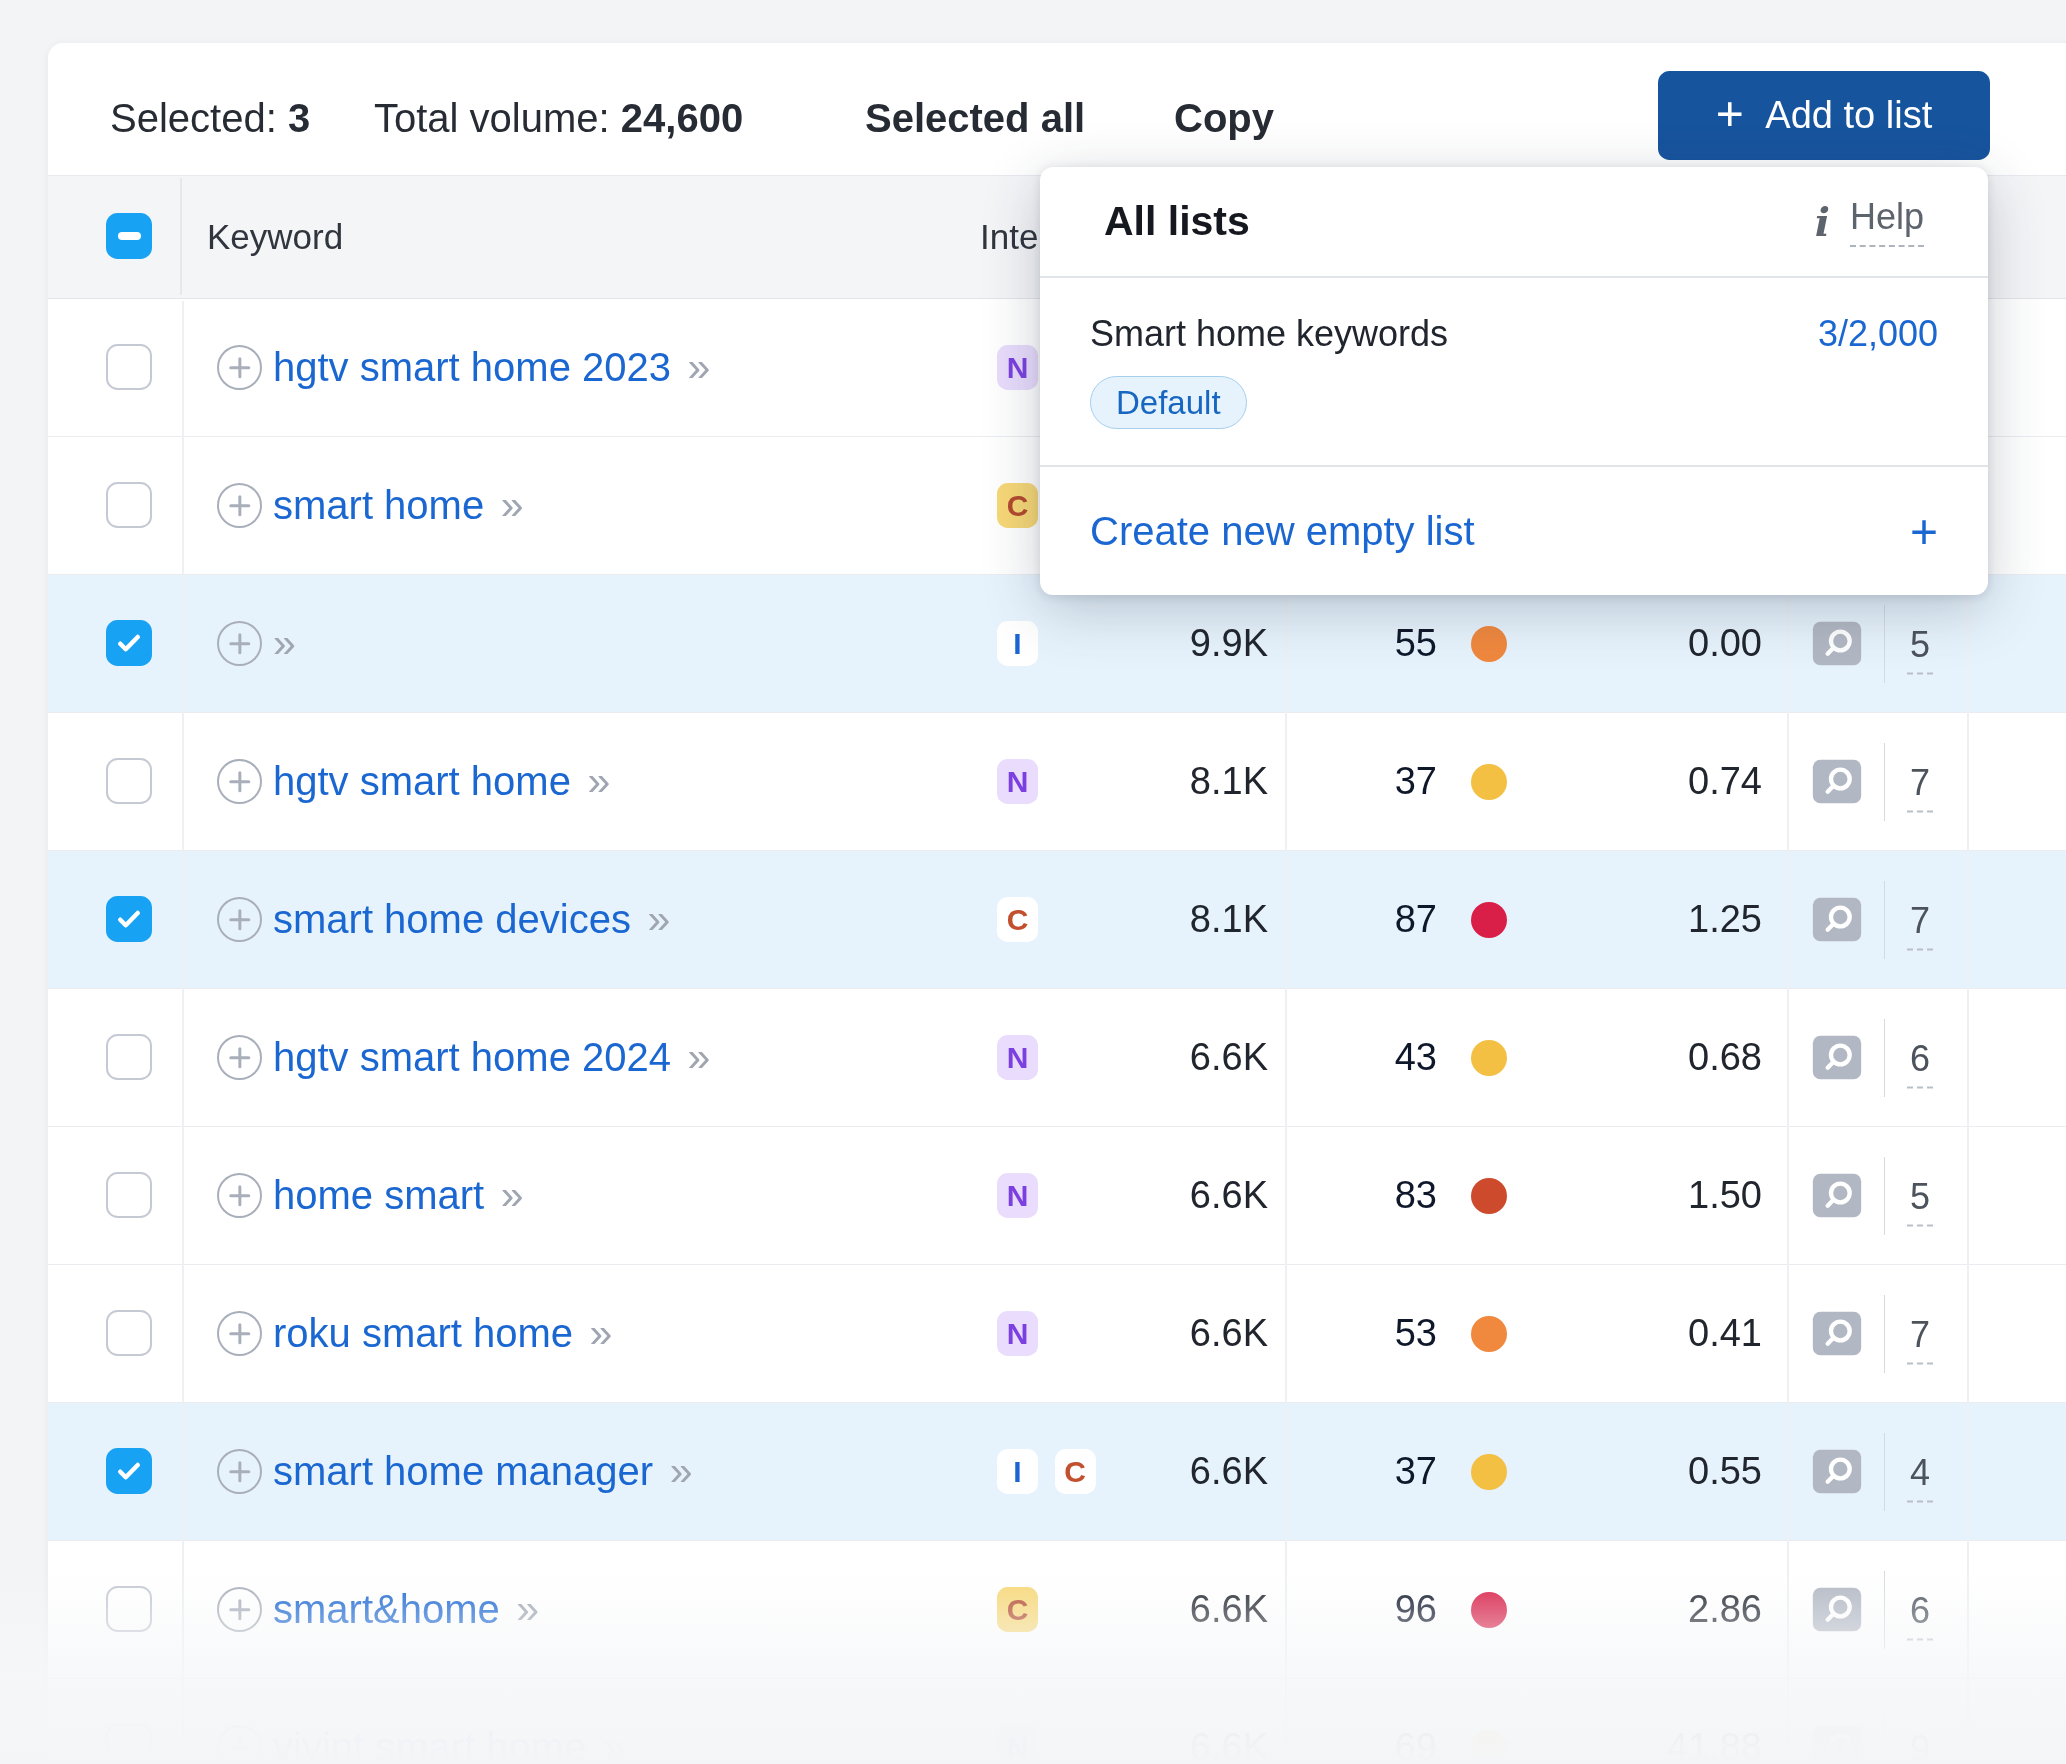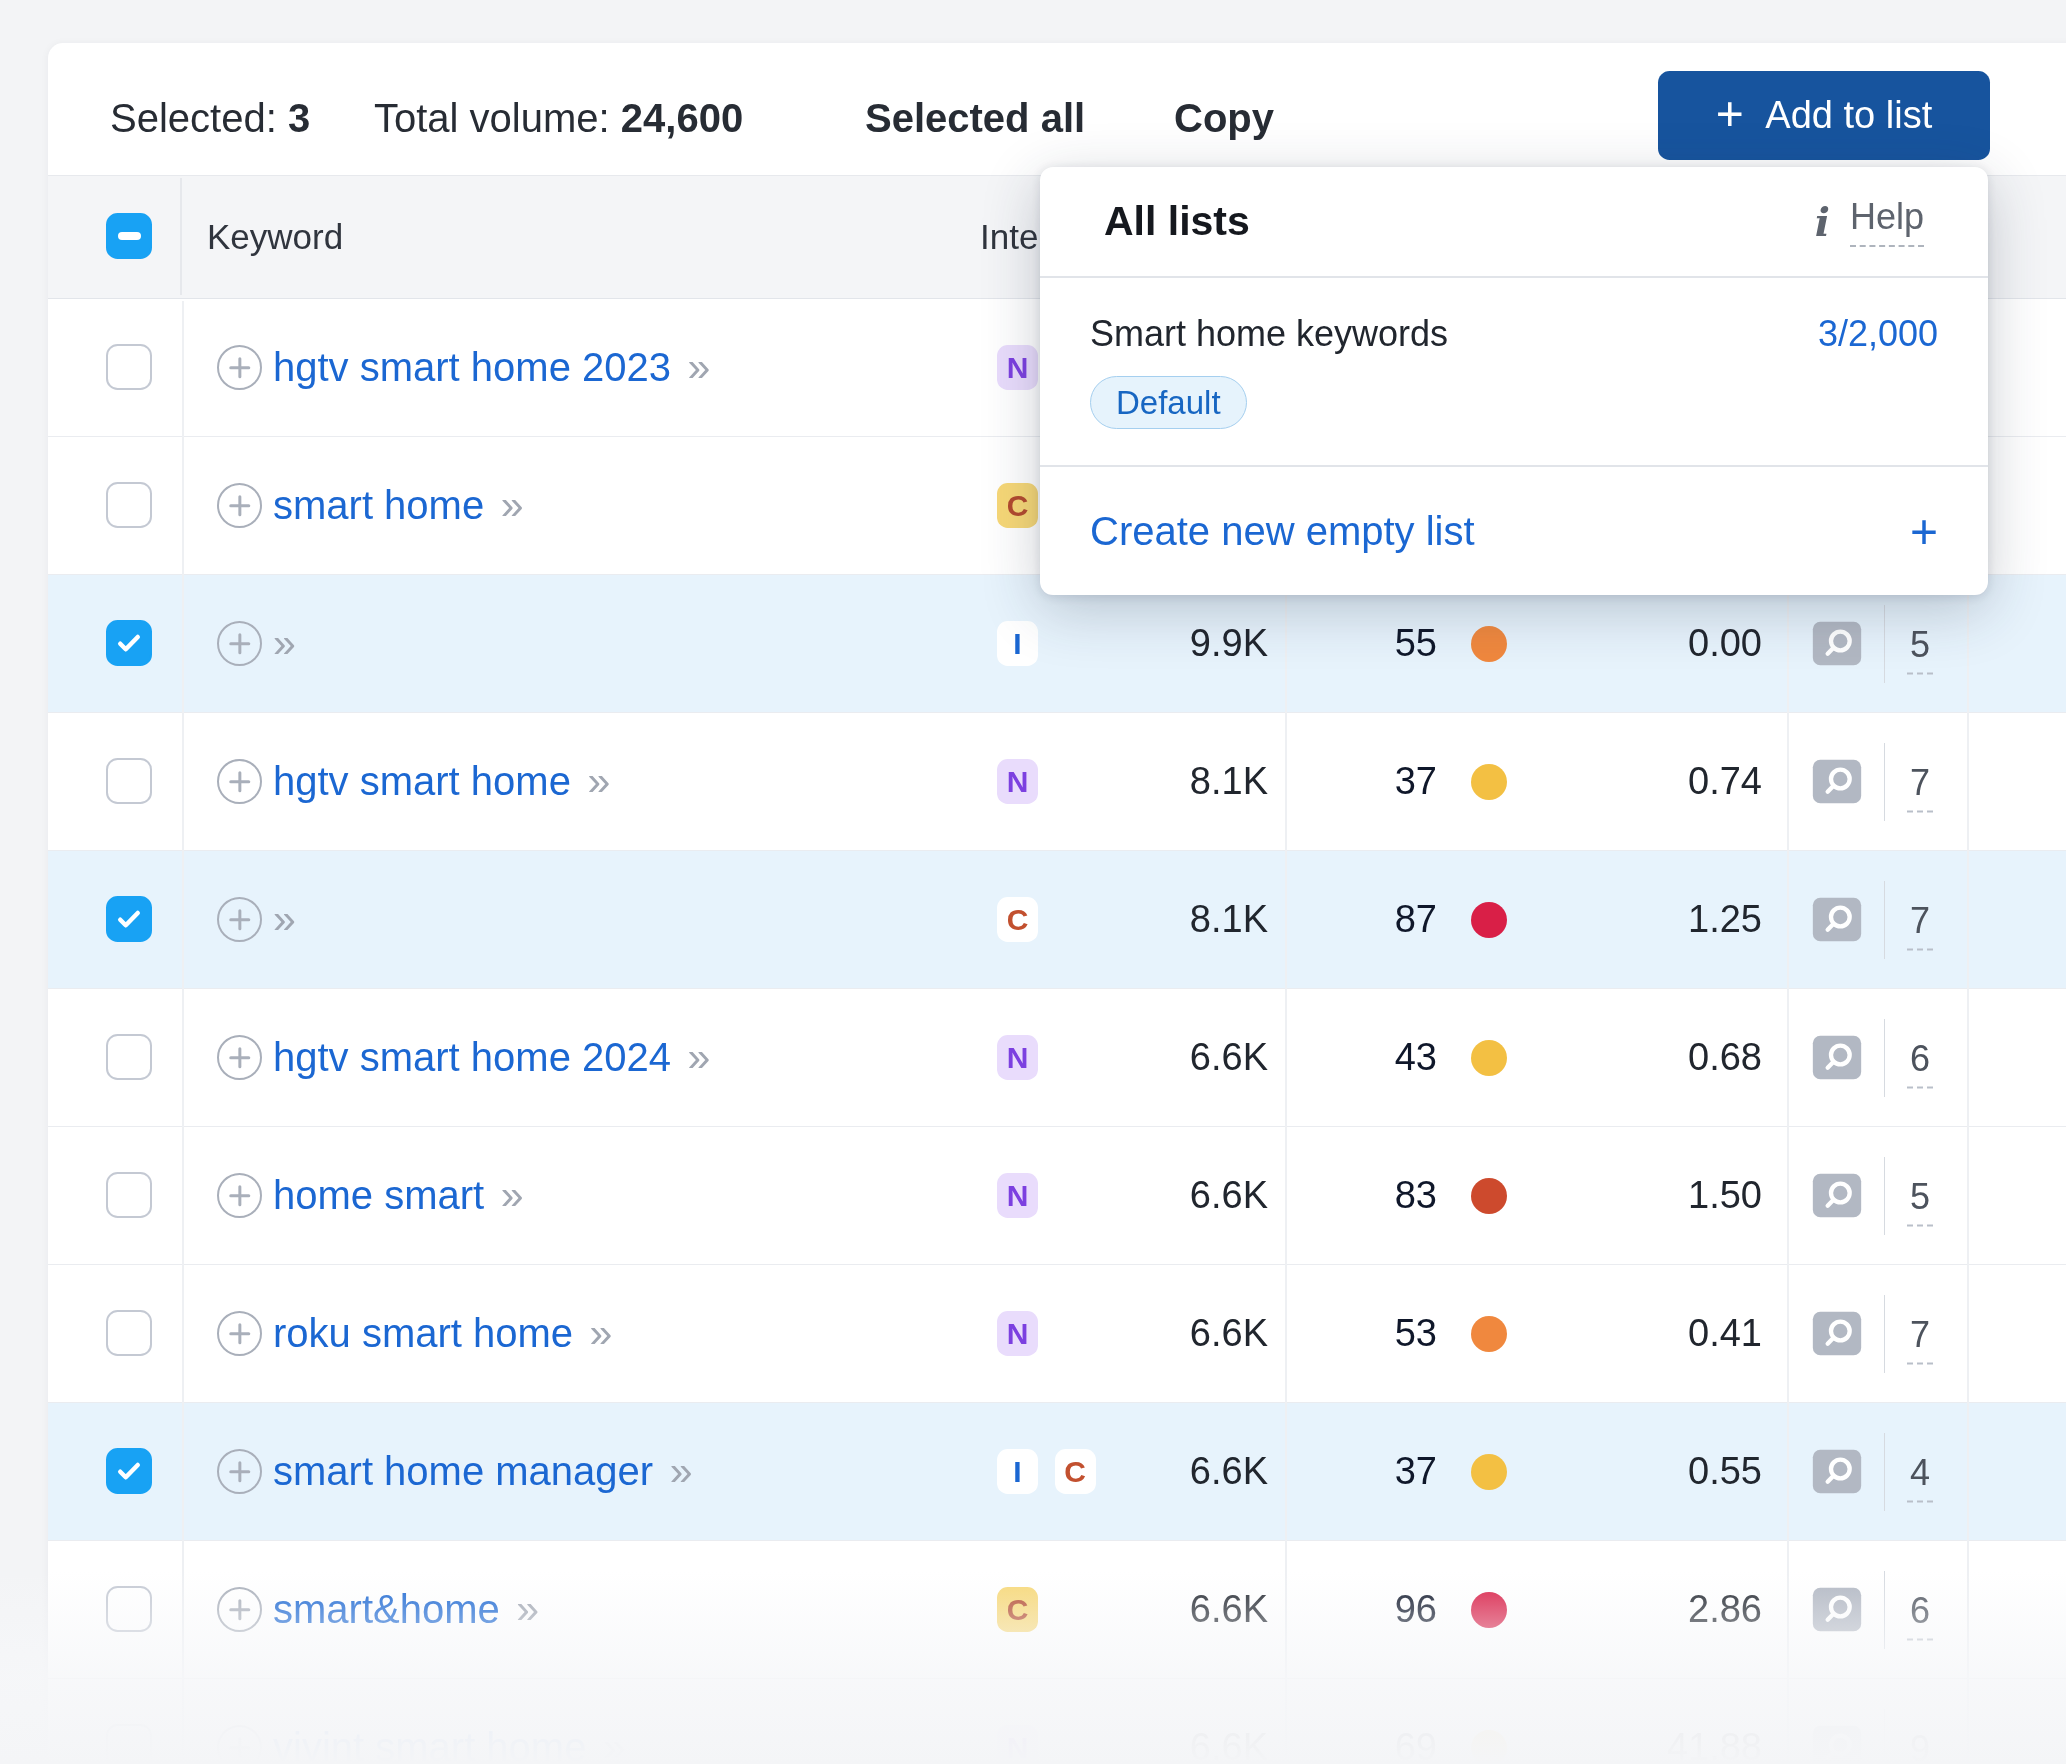--- a/index.html
+++ b/index.html
@@ -253,20 +253,21 @@
     </span>
   </div>
       <div class="row selected">
     <span class="cb checked">
       <svg viewBox="0 0 24 24">
         <path d="M5 12.6l4.4 4.4L19 7.2" fill="none" stroke="#ffffff" stroke-width="3.6" stroke-linecap="round" stroke-linejoin="round"></path>
       </svg>
     </span>
     <span class="plus-circle"></span>
     <span class="kw-wrap">
+      <a class="kw">smart home devices</a>
       <span class="arrows">»</span>
     </span>
     <span class="intents">
           <span class="badge commercial-plain">C</span>
         </span>
     <span class="cell vol">8.1K</span>
     <span class="kdwrap">
       <span>87</span>
       <span class="kd-dot" style="background: rgb(217, 31, 71);"></span>
     </span>

